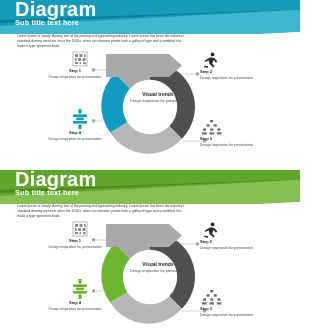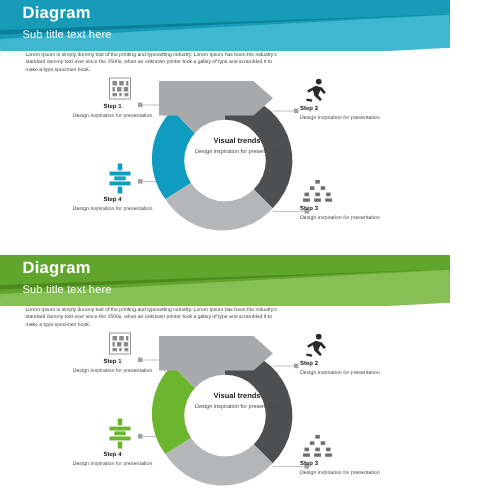--- a/index.html
+++ b/index.html
@@ -53,31 +53,32 @@
   .header-slant .s2 { transform-origin: left top; }
   .header-slant .s3 { transform-origin: left top; }
 
   .hdr-texts {
     position: absolute;
     left: 15px; top: 2px;
     z-index: 5;
   }
   .hdr-title {
     color: #ffffff;
-    font-size: 11px;
+    font-size: 20px;
     font-weight: bold;
     line-height: 15px;
     letter-spacing: 0.2px;
   }
   .hdr-sub {
     color: #ffffff;
     font-size: 7.4px;
     line-height: 10px;
     margin-top: 1px;
     letter-spacing: 0.1px;
+    font-weight: bold;
   }
 
   
   .intro {
     position: absolute;
     left: 17px;
     top: 34px;
     width: 170px;
     font-size: 3.4px;
     line-height: 5.2px;

